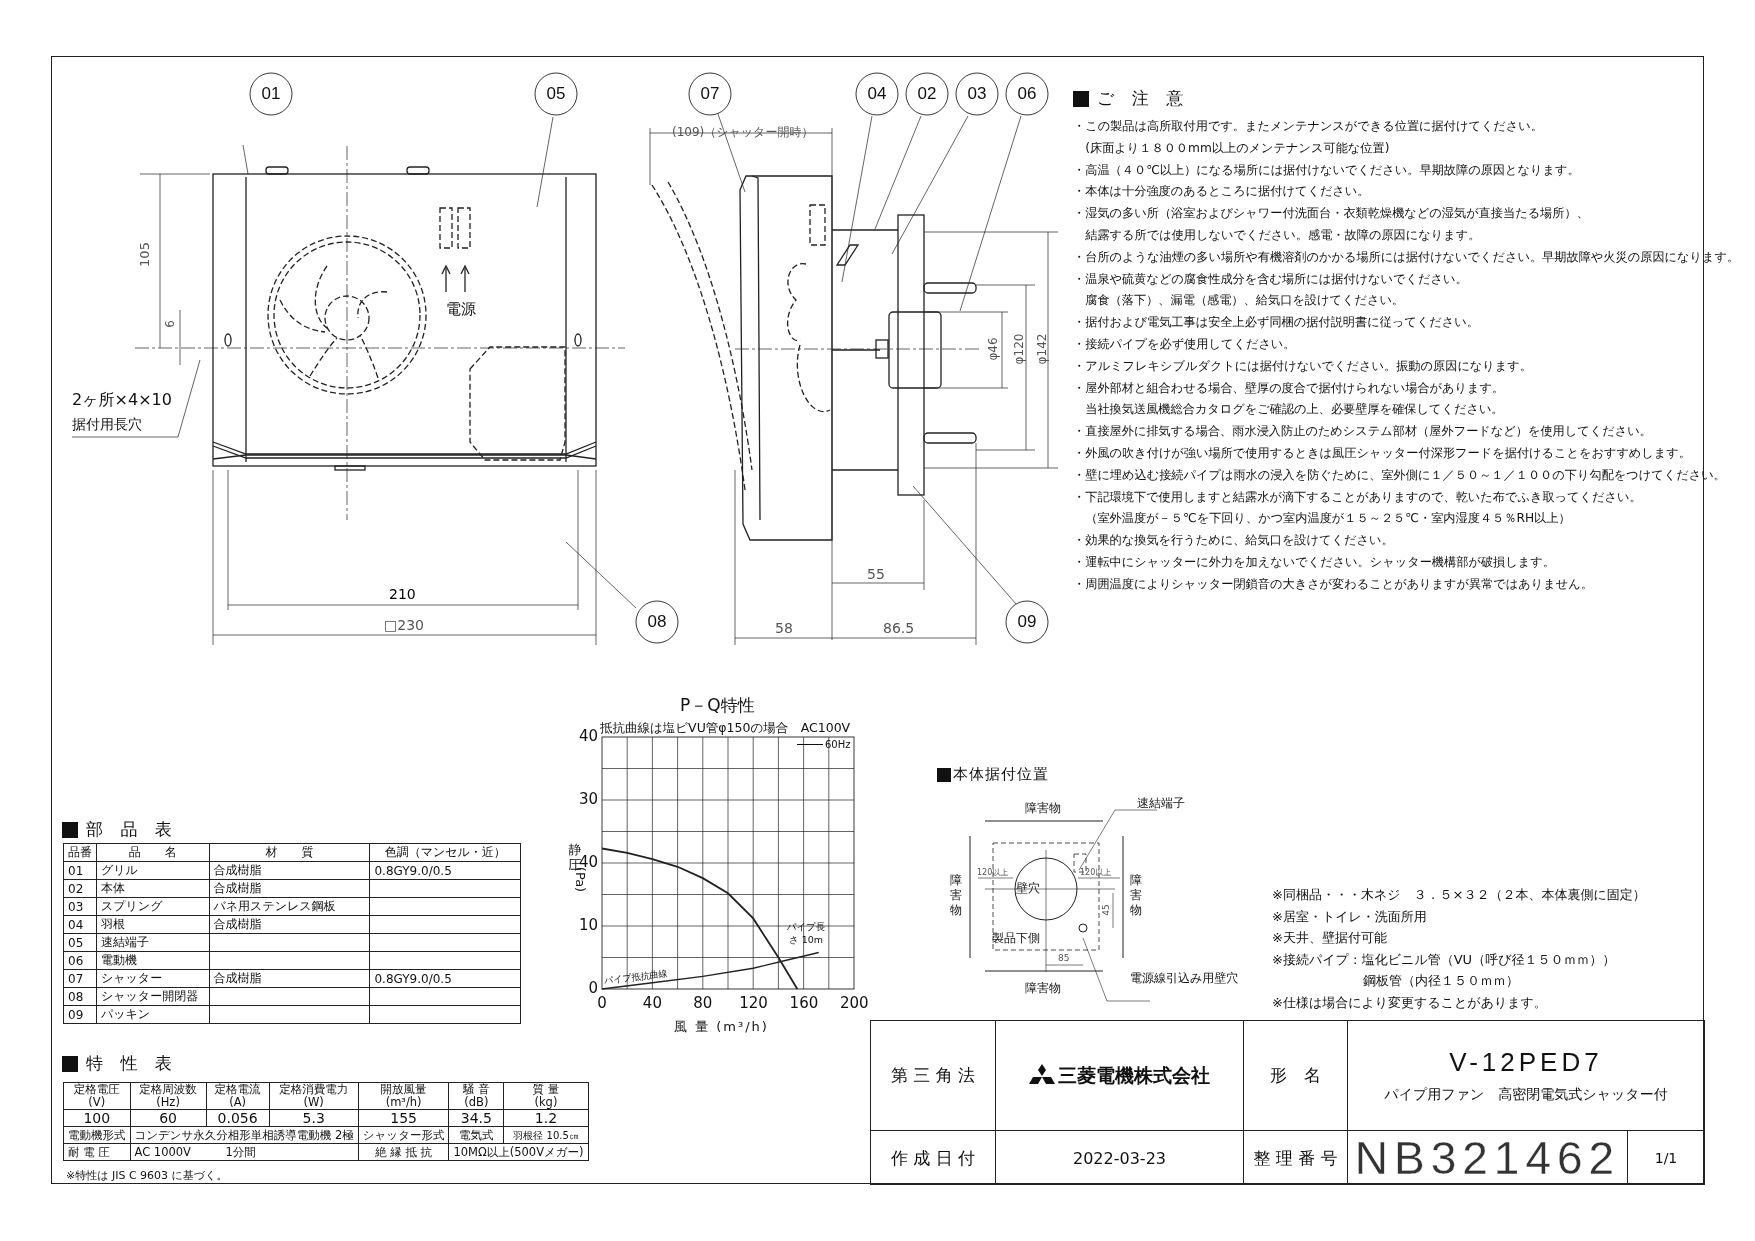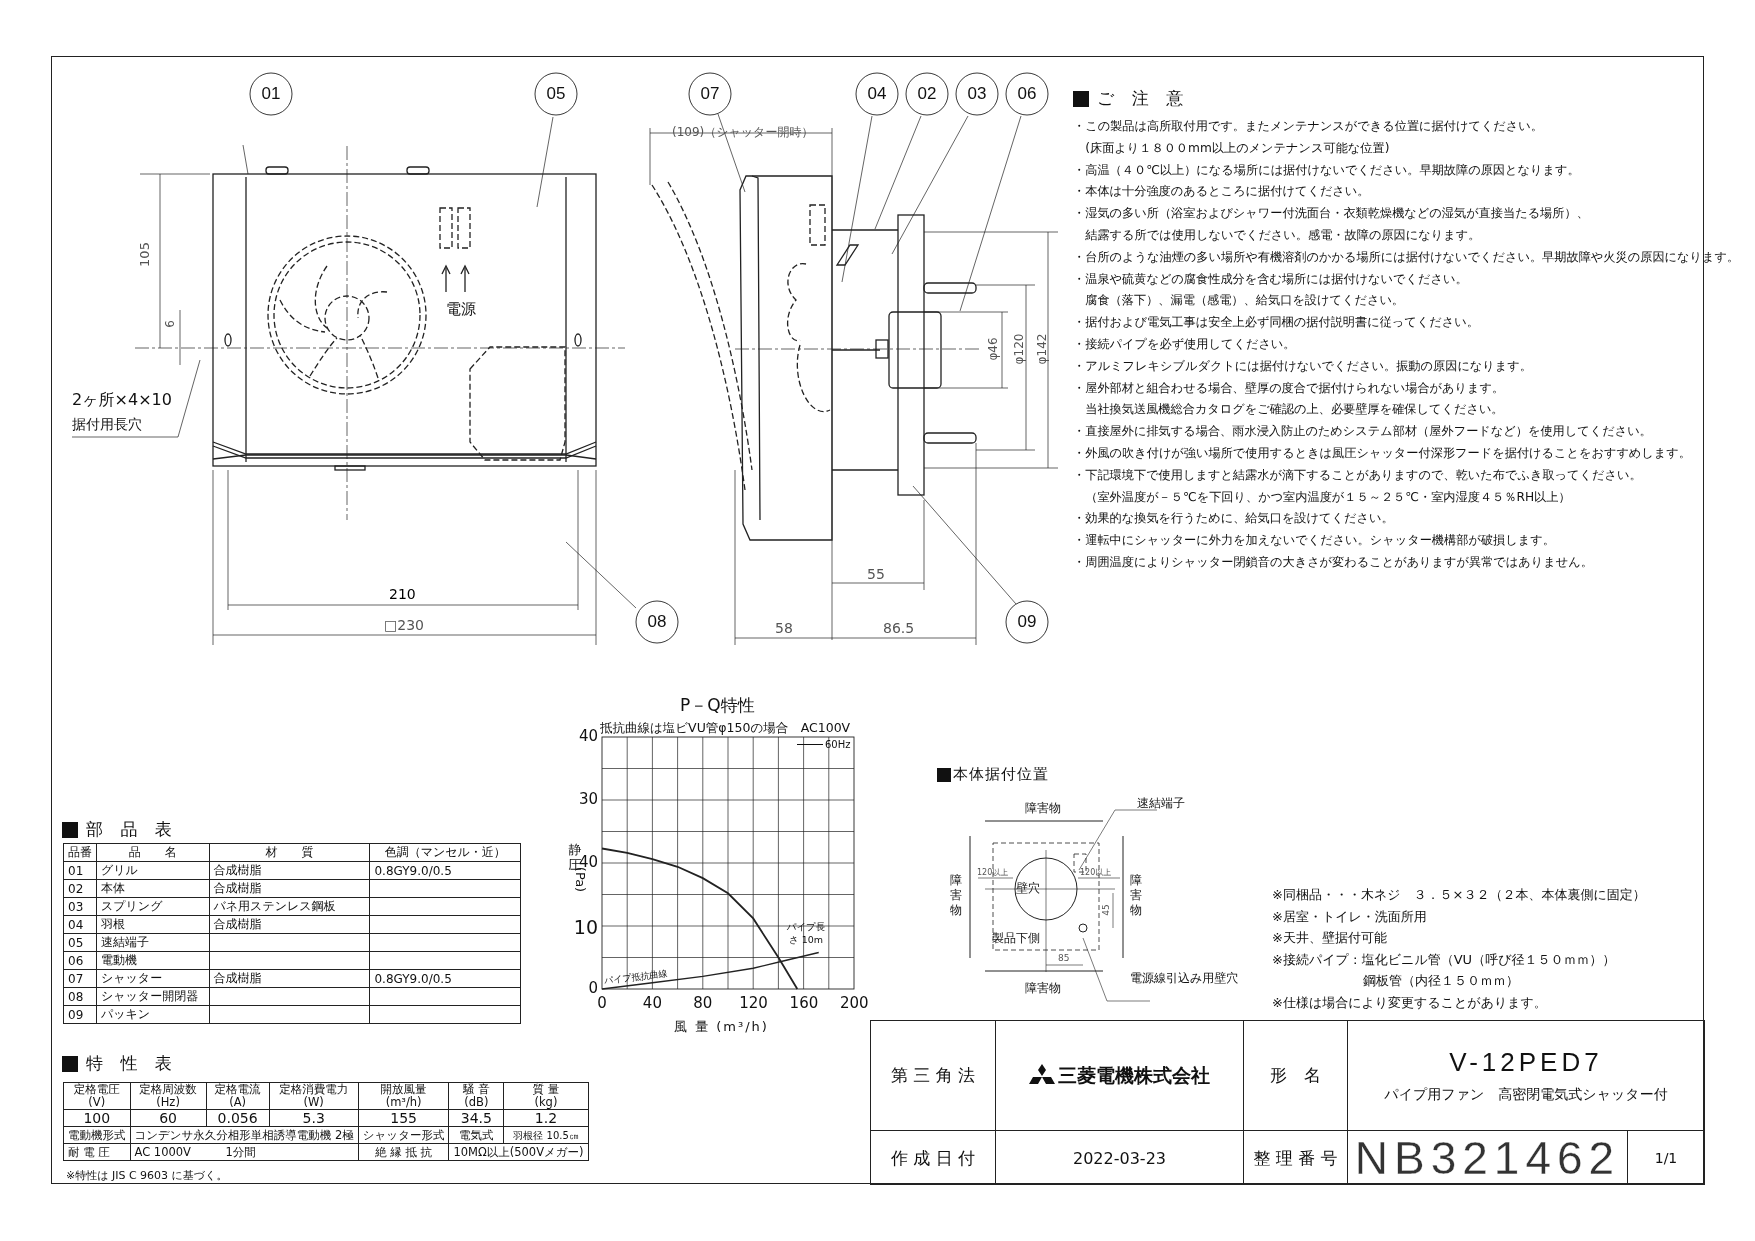--- a/index.html
+++ b/index.html
@@ -240,20 +240,21 @@
     <div>・台所のような油煙の多い場所や有機溶剤のかかる場所には据付けないでください。早期故障や火災の原因になります。</div>
     <div>・温泉や硫黄などの腐食性成分を含む場所には据付けないでください。</div>
     <div>　腐食（落下）、漏電（感電）、給気口を設けてください。</div>
     <div>・据付および電気工事は安全上必ず同梱の据付説明書に従ってください。</div>
     <div>・接続パイプを必ず使用してください。</div>
     <div>・アルミフレキシブルダクトには据付けないでください。振動の原因になります。</div>
     <div>・屋外部材と組合わせる場合、壁厚の度合で据付けられない場合があります。</div>
     <div>　当社換気送風機総合カタログをご確認の上、必要壁厚を確保してください。</div>
     <div>・直接屋外に排気する場合、雨水浸入防止のためシステム部材（屋外フードなど）を使用してください。</div>
     <div>・外風の吹き付けが強い場所で使用するときは風圧シャッター付深形フードを据付けることをおすすめします。</div>
+    <div>・壁に埋め込む接続パイプは雨水の浸入を防ぐために、室外側に１／５０～１／１００の下り勾配をつけてください。</div>
     <div>・下記環境下で使用しますと結露水が滴下することがありますので、乾いた布でふき取ってください。</div>
     <div>　（室外温度が－５℃を下回り、かつ室内温度が１５～２５℃・室内湿度４５％RH以上）</div>
     <div>・効果的な換気を行うために、給気口を設けてください。</div>
     <div>・運転中にシャッターに外力を加えないでください。シャッター機構部が破損します。</div>
     <div>・周囲温度によりシャッター閉鎖音の大きさが変わることがありますが異常ではありません。</div>
   </div>
 
 <div class="abs" style="left:680px;top:694px;font-size:17px;">P－Q特性</div>
 <div class="abs" style="left:600px;top:720px;font-size:12.5px;">抵抗曲線は塩ビVU管φ150の場合　AC100V</div>
 <div class="abs" style="left:797px;top:739px;font-size:10px;display:flex;align-items:center;">
@@ -261,21 +262,21 @@
   <span>60Hz</span>
 </div>
 <div id="chart-ticks">
     <div class="abs" style="left: 588px; top: 994px; width: 28px; text-align: center; font-size: 15px;">0</div>
     <div class="abs" style="left: 638.4px; top: 994px; width: 28px; text-align: center; font-size: 15px;">40</div>
     <div class="abs" style="left: 688.8px; top: 994px; width: 28px; text-align: center; font-size: 15px;">80</div>
     <div class="abs" style="left: 739.2px; top: 994px; width: 28px; text-align: center; font-size: 15px;">120</div>
     <div class="abs" style="left: 789.6px; top: 994px; width: 28px; text-align: center; font-size: 15px;">160</div>
     <div class="abs" style="left: 840px; top: 994px; width: 28px; text-align: center; font-size: 15px;">200</div>
     <div class="abs" style="left: 572px; top: 979px; width: 26px; text-align: right; font-size: 15px;">0</div>
-    <div class="abs" style="left: 572px; top: 916px; width: 26px; text-align: right; font-size: 19px;">10</div>
+    <div class="abs" style="left: 572px; top: 916px; width: 26px; text-align: right; font-size: 15px;">10</div>
     <div class="abs" style="left: 572px; top: 853px; width: 26px; text-align: right; font-size: 15px;">40</div>
     <div class="abs" style="left: 572px; top: 790px; width: 26px; text-align: right; font-size: 15px;">30</div>
     <div class="abs" style="left: 572px; top: 727px; width: 26px; text-align: right; font-size: 15px;">40</div>
   </div>
 <div class="abs" style="left:674px;top:1018px;font-size:13px;letter-spacing:2px;">風 量 (m³/h)</div>
 <div class="abs" style="left:568px;top:842px;font-size:13px;width:14px;white-space:normal;line-height:15px;text-align:center;">静<br>圧<br><span style="display:inline-block;transform:rotate(90deg);">(Pa)</span></div>
 <div class="abs" style="left:604px;top:971px;font-size:9px;transform:rotate(-7deg);">パイプ抵抗曲線</div>
 <div class="abs" style="left:784px;top:921px;font-size:9.5px;width:44px;white-space:normal;text-align:center;">パイプ長さ 10m</div>
 
 <div class="abs h-title" style="left:937px;top:765px;letter-spacing:1px;font-size:15px;">

